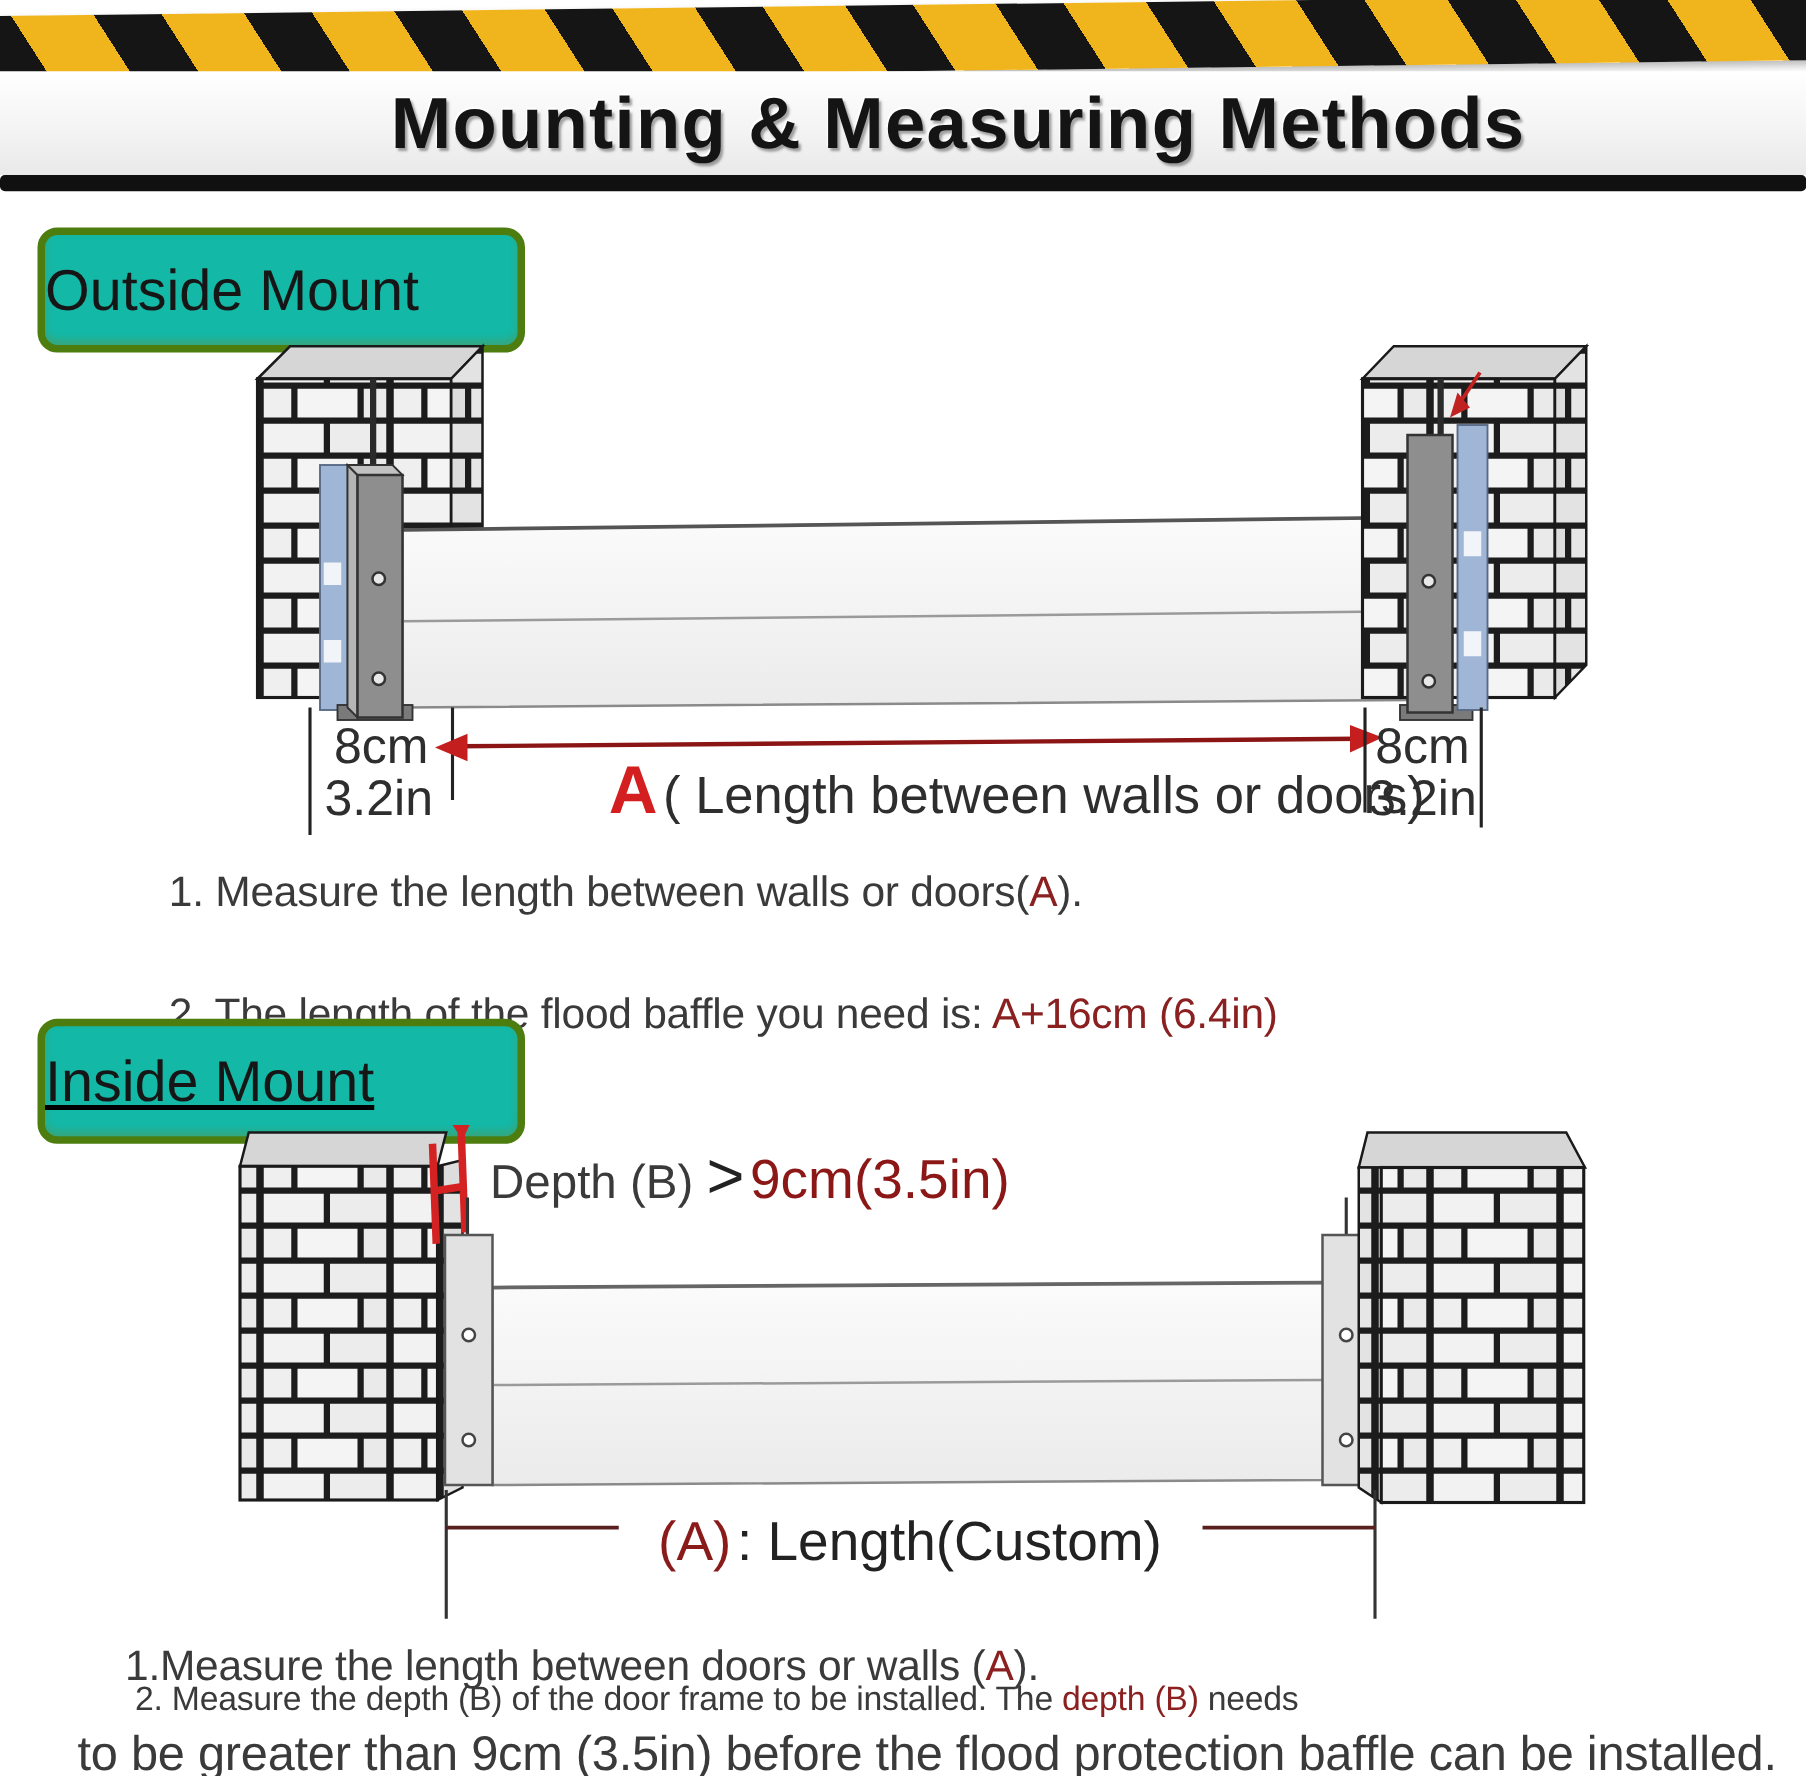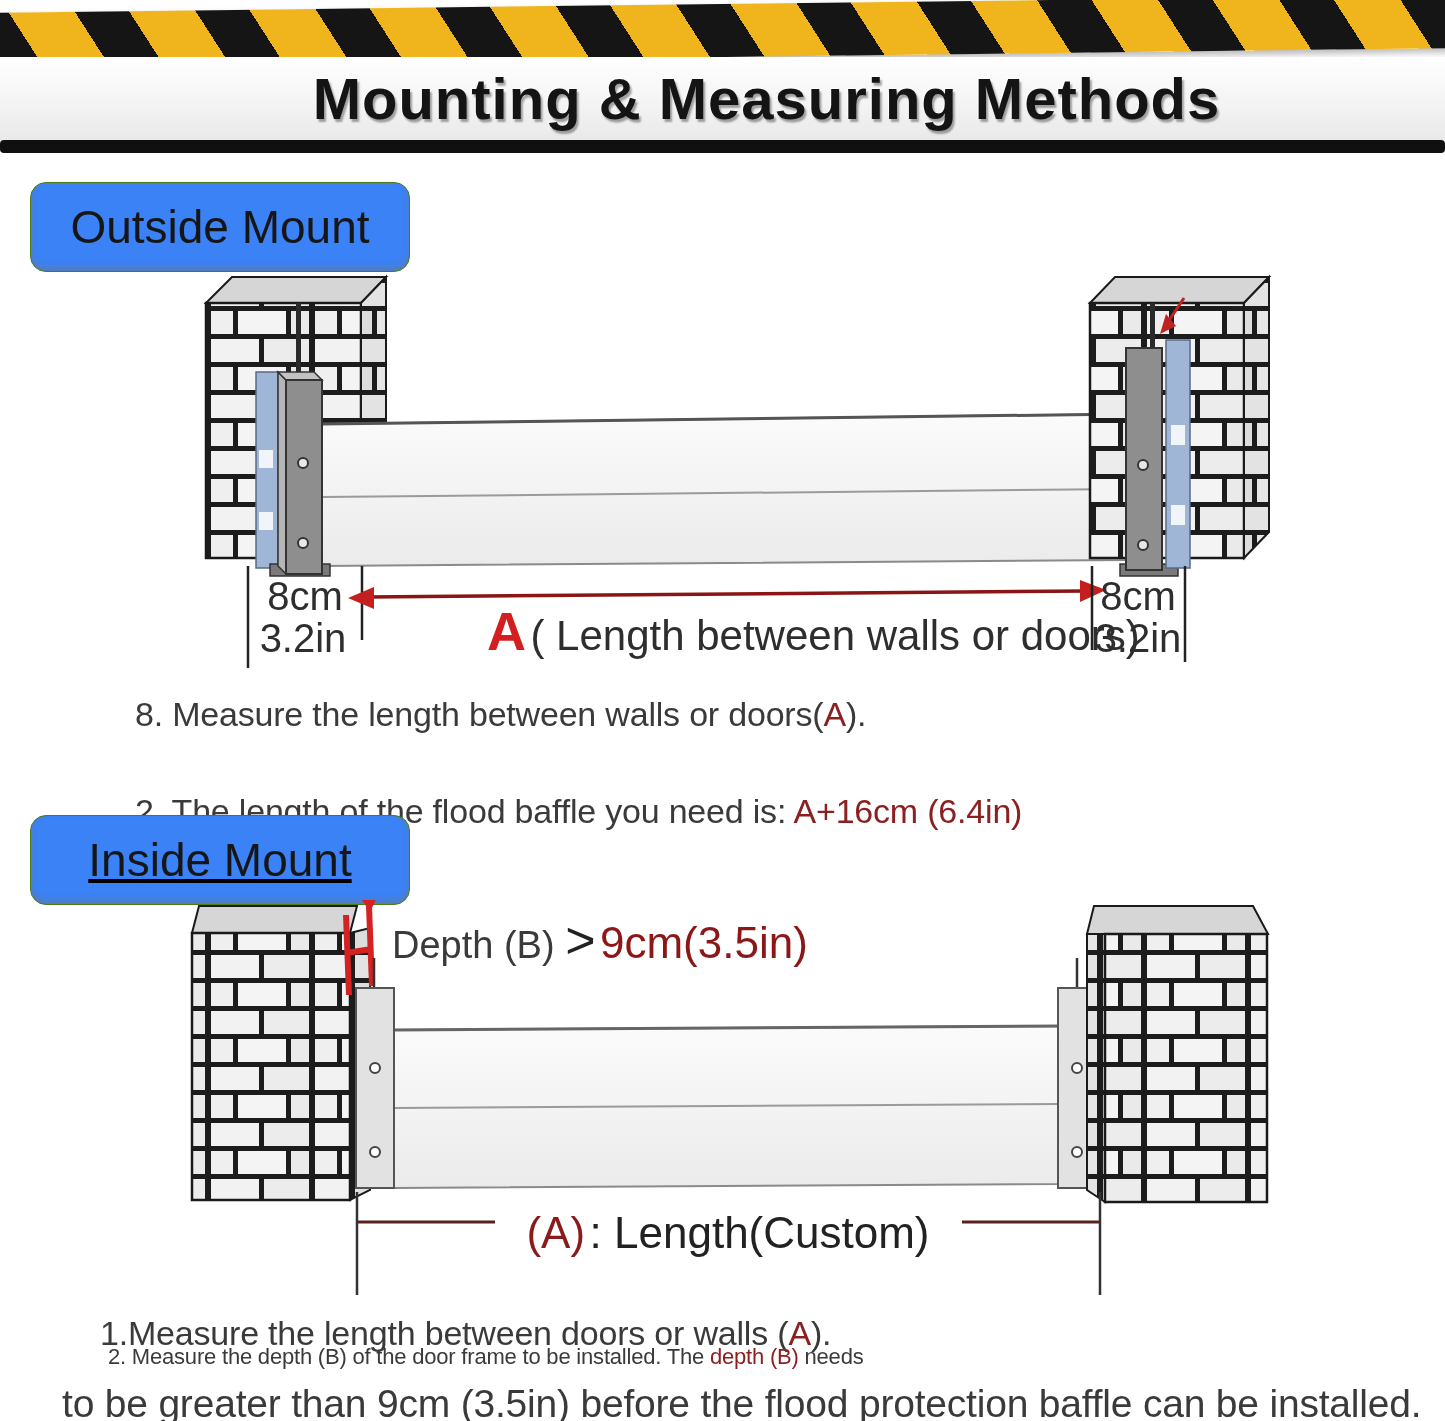--- a/index.html
+++ b/index.html
@@ -11,40 +11,40 @@
         background:repeating-linear-gradient(58deg,#151515 0 46px,#f0b41c 46px 102px);
         transform:rotate(-0.7deg);box-shadow:0 4px 7px rgba(0,0,0,0.28);}
   .title-band{position:absolute;left:0;top:57px;width:1445px;height:83px;
         background:linear-gradient(180deg,#ffffff 0%,#f4f4f4 55%,#e9e9e9 100%);
         display:flex;align-items:center;justify-content:center;padding-left:44px;}
   .title-band h1{margin:0;font-size:58px;font-weight:bold;color:#141414;letter-spacing:1px;
         text-shadow:2px 3px 2px rgba(0,0,0,0.35), -1px -1px 0 rgba(255,255,255,0.9);}
   .black-bar{position:absolute;left:0;top:140px;width:1445px;height:13px;background:#101010;border-radius:4px;}
 
   
-  .badge{position:absolute;left:30px;width:378px;height:88px;background:#3b82f6;
-         border:1px solid #4d7c0f;border-radius:16px;display:flex;align-items:center;justify-content:center;
+  .badge{position:absolute;left:30px;width:378px;height:88px;background:#14b8a6;
+         border:6px solid #4d7c0f;border-radius:16px;display:flex;align-items:center;
          box-shadow:inset 0 -4px 6px rgba(160,110,0,0.25);}
   .badge span{font-size:46px;color:#161616;}
   .badge-outside{top:182px;}
   .badge-inside{top:815px;text-decoration:underline;}
 
   
   .diagram{position:absolute;left:0;width:1445px;}
   .diagram-outside{top:270px;height:410px;}
   .diagram-inside{top:900px;height:400px;}
   svg text{font-family:"Liberation Sans",sans-serif;}
 
   
   .step{position:absolute;font-size:34px;color:#3a3a3a;letter-spacing:-0.2px;white-space:nowrap;}
   .accent{color:#8b2020;}
   .s-out-1{left:135px;top:695px;}
   .s-out-2{left:135px;top:744px;margin-top:48px;}
   .s-in-1{left:100px;top:1286px;margin-top:28px;}
-  .s-in-2{left:108px;top:1344px;font-size:22px;}
+  .s-in-2{left:108px;top:1344px;font-size:27px;}
   .s-in-3{left:62px;top:1382px;font-size:39px;}
 </style>
 </head>
 <body>
 
 <div class="page">
 
   <div class="tape"></div>
   <div class="title-band">
     <h1>Mounting &amp; Measuring Methods</h1>
@@ -139,21 +139,21 @@
     </text>
     <g>
       <line x1="1092" y1="566" x2="1092" y2="650" stroke="#222" stroke-width="2.5"></line>
       <line x1="1185" y1="566" x2="1185" y2="662" stroke="#222" stroke-width="2.5"></line>
       <text x="1138" y="610" font-size="40" fill="#2e2e2e" text-anchor="middle">8cm</text>
       <text x="1138" y="652" font-size="40" fill="#2e2e2e" text-anchor="middle">3.2in</text>
     </g>
   </svg>
 
   <div class="step s-out-1">
-    <span>8. Measure the length between walls or doors(</span><span class="accent">A</span><span>).</span>
+    <span>1. Measure the length between walls or doors(</span><span class="accent">A</span><span>).</span>
   </div>
   <div class="step s-out-2">
     <span>2. The length of the flood baffle you need is: </span><span class="accent">A+16cm (6.4in)</span>
   </div>
 
   <div class="badge badge-inside">
     <span>Inside Mount</span>
   </div>
 
   <svg class="diagram diagram-inside" viewBox="0 900 1445 400">

